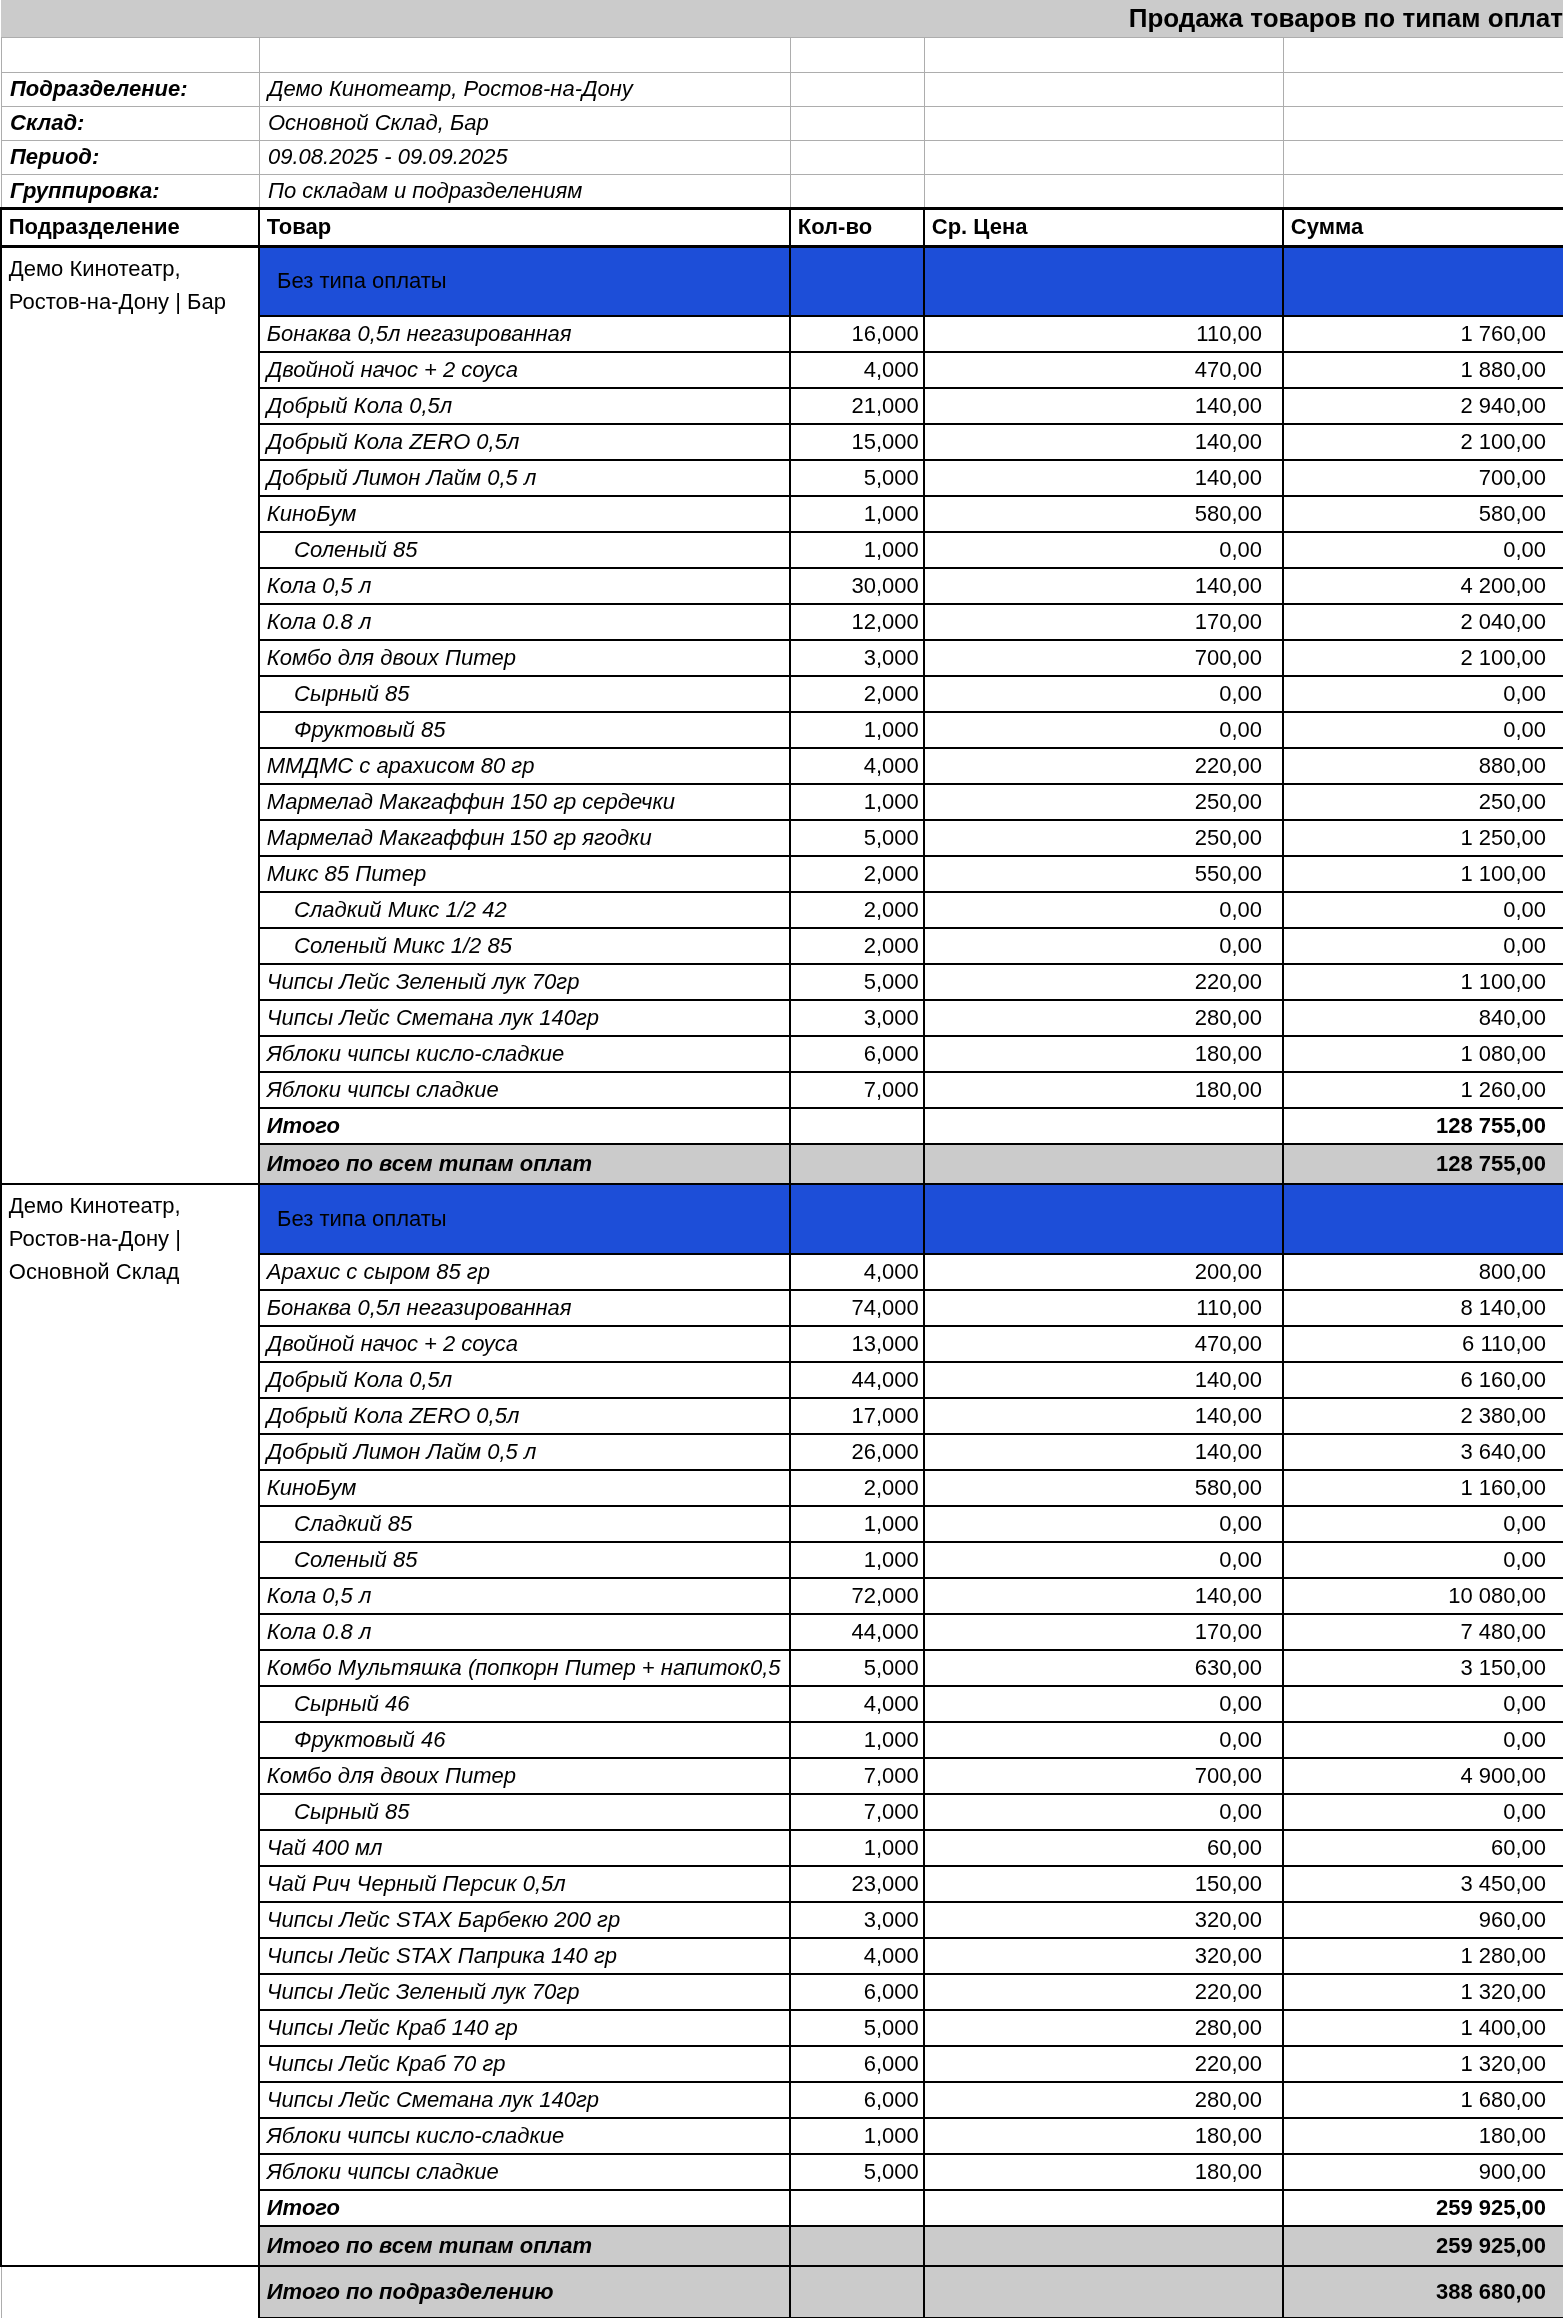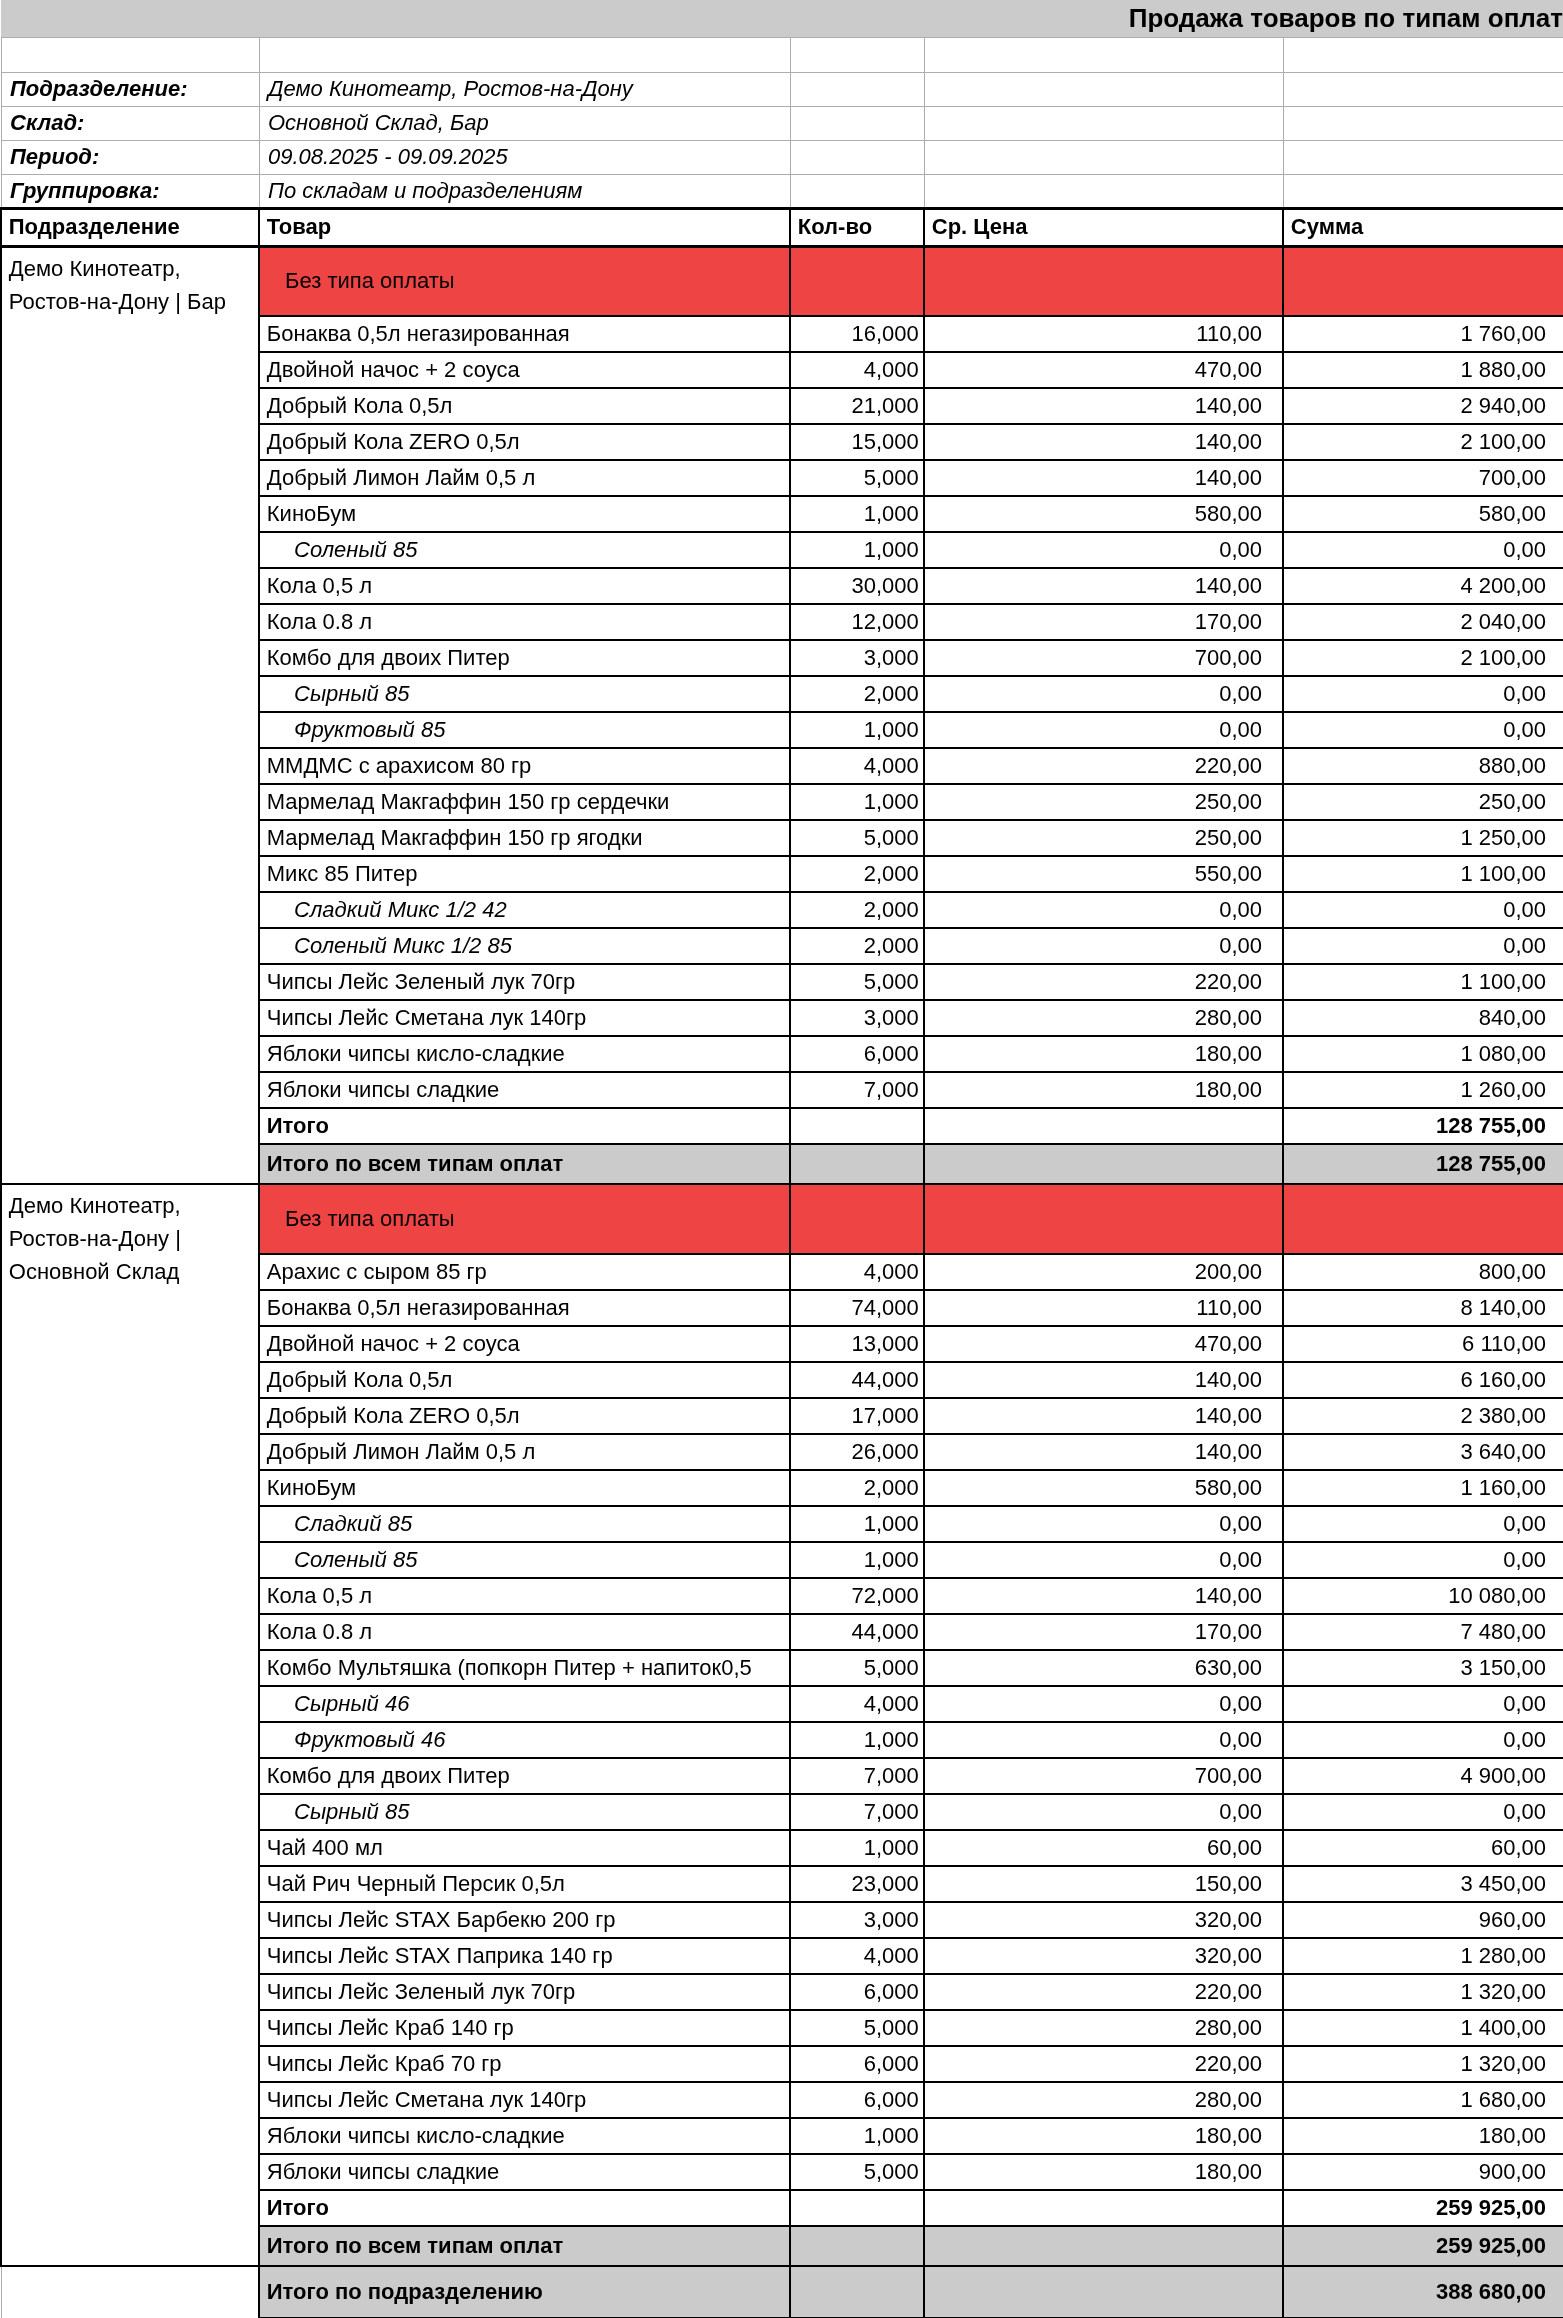--- a/index.html
+++ b/index.html
@@ -6,29 +6,29 @@
   body{width:1564px;font-family:"Liberation Sans","DejaVu Sans",sans-serif;}
   table{border-collapse:collapse;table-layout:fixed;width:1564px;}
   td{font-size:22px;vertical-align:middle;box-sizing:border-box;overflow:hidden;white-space:nowrap;color:#000;}
   
   .bc{border:2.5px solid #000;}
   
   .ic{border:1.7px solid #adadad;padding:0 8.5px;}
   .lab{font-weight:bold;}
   .title{background:#cbcbcb;text-align:right;font-weight:bold;font-size:26px;}
   .h{font-weight:bold;padding:0 6.8px;border:2.5px solid #000;border-top-width:3.4px;border-bottom-width:3.4px;}
-  .name{padding:0 5px 0 6.8px;text-align:left;}
+  .name{padding:0 5px 0 6.8px;text-align:left;font-style:italic;}
   .ind{padding-left:34px;font-style:italic;}
   .num{text-align:right;}
   .qty{padding-right:4.2px;}
   .price{padding-right:20px;}
   .sum{padding-right:17px;margin-left:24px;}
   .b{font-weight:bold;}
   .grayc{background:#cbcbcb;}
-  .sub{background:#ef4444;padding:0 25px;}
+  .sub{background:#1d4ed8;padding:0 17px;}
   .dept{vertical-align:top;white-space:normal;line-height:1.5;padding:4.2px 6.8px;}
   .g1{border:1.7px solid #adadad;}
   tr.r-title{height:37px;}
   tr.r-empty{height:35px;}
   tr.r-info{height:34px;font-style:italic;}
   tr.r-head{height:38px;}
   tr.r-sub{height:70px;}
   tr.r-data{height:36px;}
   tr.r-total{height:36px;}
   tr.r-ptotal{height:40px;}

